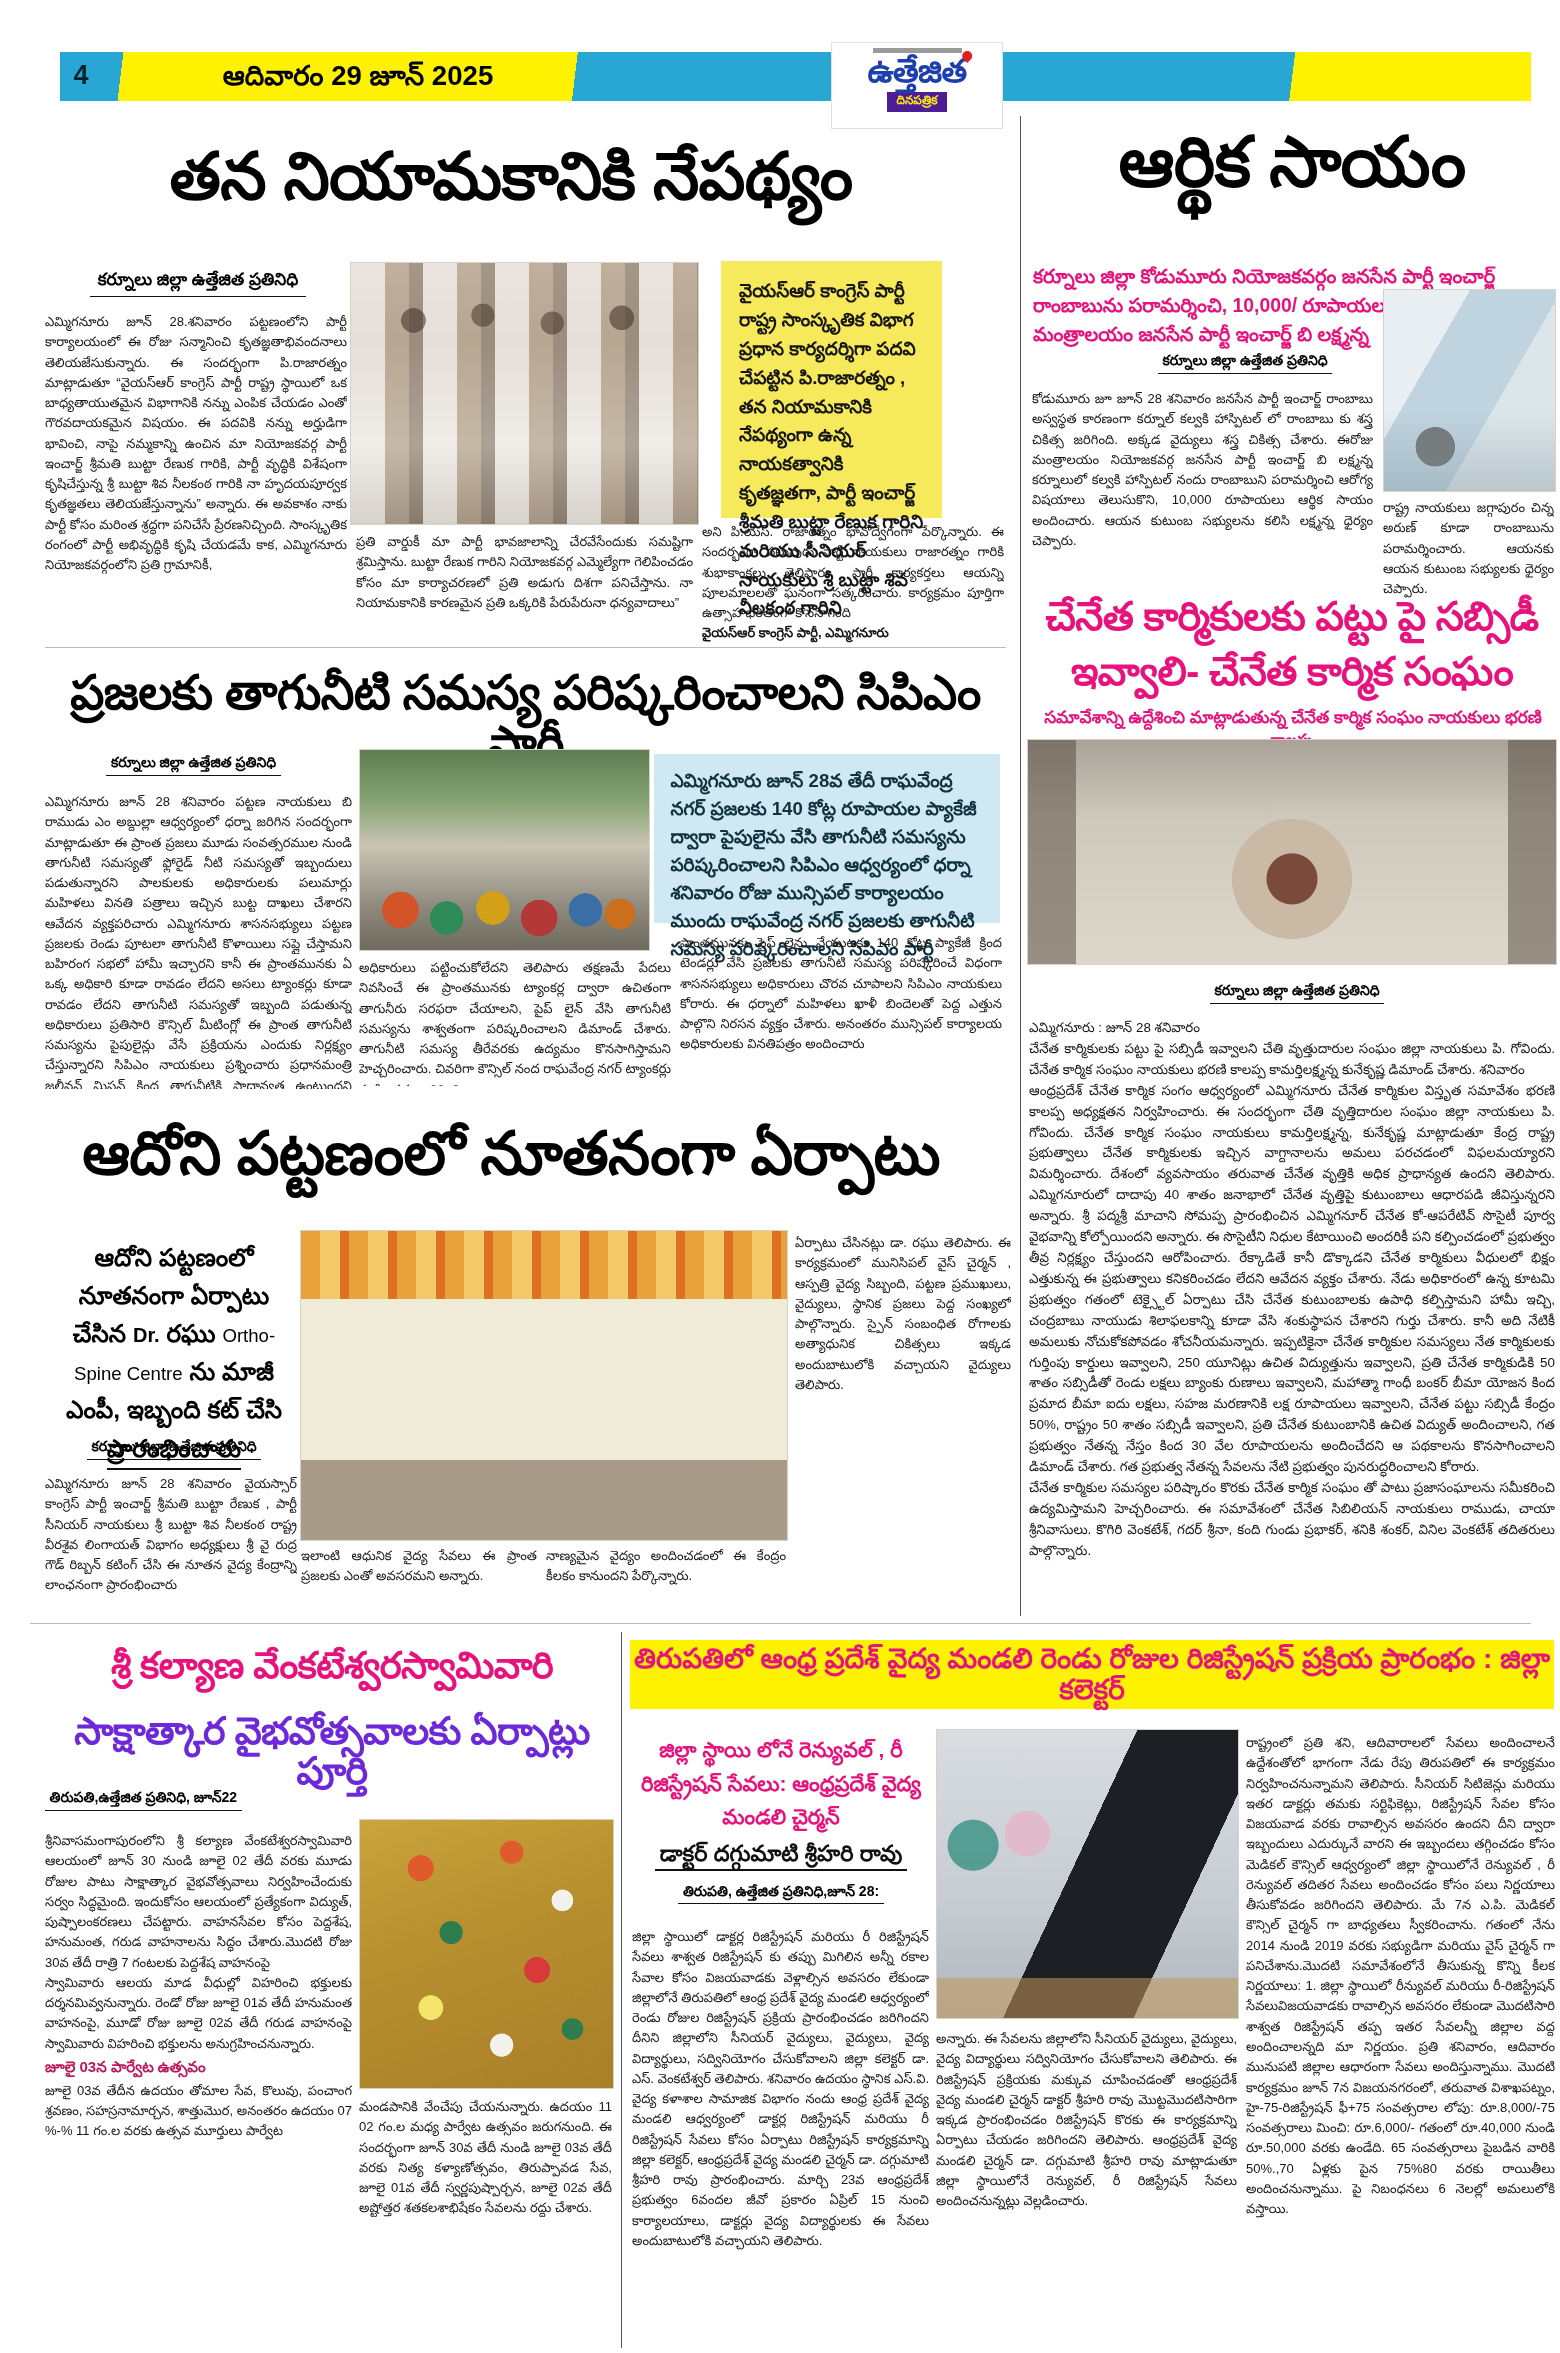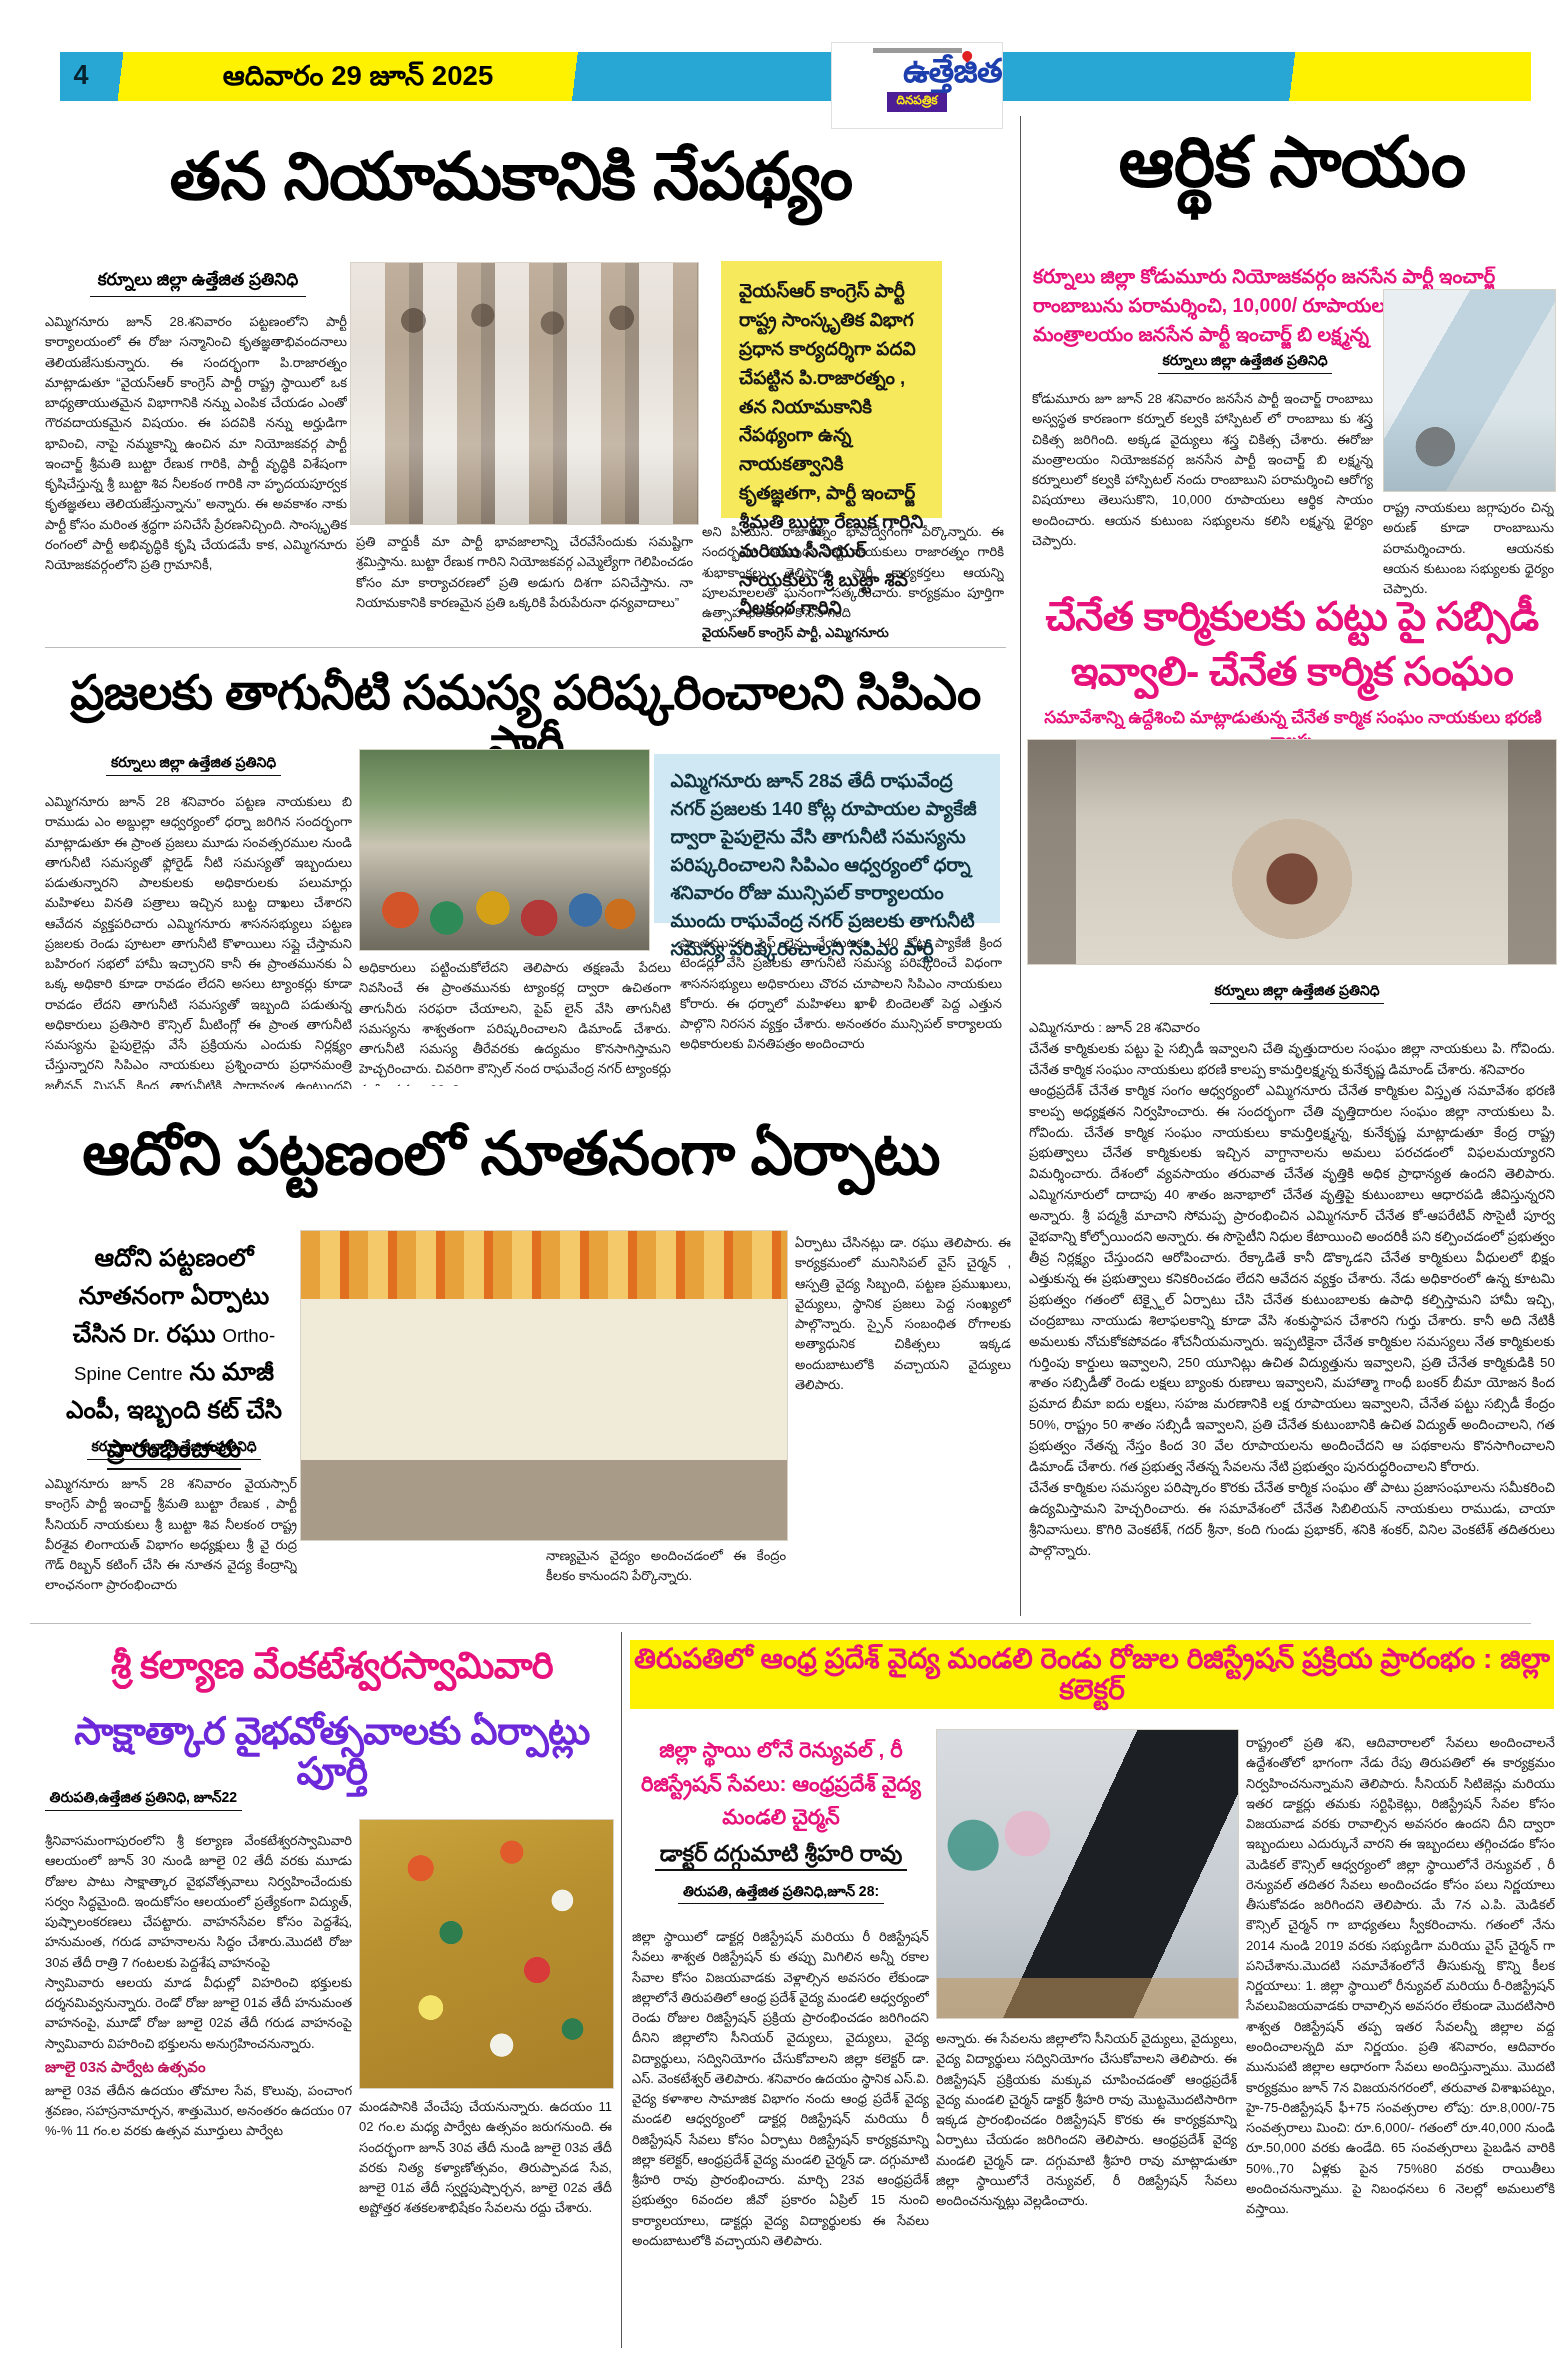--- a/index.html
+++ b/index.html
@@ -16,21 +16,21 @@
   .rule-v{background:#555;width:0.7px;}
   .rule-h{background:#bbb;height:0.7px;}
   .photo{position:absolute;background:#cfc8bc;overflow:hidden;border:0.7px solid #d8d2c6;}
   
   #strip{position:absolute;left:60px;top:52px;width:1471px;height:49px;
      background:linear-gradient(97deg,#29a7d4 0 63px,#fff200 63px 514px,#29a7d4 514px 1226px,#fff200 1226px 100%);}
   #pgnum{position:absolute;left:13.4px;top:7.5px;font-size:27px;font-weight:bold;color:#06222e;}
   #dt{position:absolute;left:104px;top:8.2px;width:388px;text-align:center;font-size:27.6px;font-weight:bold;color:#000;}
   #logo{position:absolute;left:831px;top:42px;width:170px;height:85px;background:#fff;border:0.7px solid #e0e0e0;text-align:center;}
   #logo .tiny{margin:4.5px auto 1.5px;width:89px;height:5.2px;background:#9a9a9a;}
-  #logo .main{font-size:33px;font-weight:bold;color:#1d3fae;line-height:1.0;letter-spacing:-0.7px;position:relative;text-align:right;}
+  #logo .main{font-size:33px;font-weight:bold;color:#1d3fae;line-height:1.0;letter-spacing:-0.7px;position:relative;}
   #logo .main i{position:absolute;top:-3px;right:30px;width:10.4px;height:10.4px;background:#e02020;border-radius:50% 50% 0 50%;transform:rotate(45deg);}
   #logo .sub{display:inline-block;margin-top:4.5px;background:#4c1d95;color:#ffe817;font-weight:bold;font-size:12px;padding:1.5px 9px;}
   
   .ybox{background:#f6e95c;padding:16.4px 18px;font-weight:bold;font-size:18.6px;line-height:1.55;color:#161616;text-align:left;}
   .bbox{background:#cfe8f3;padding:13.4px 16.4px;font-weight:bold;font-size:18.6px;line-height:1.5;color:#10323f;text-align:left;}
   .ystrip{background:#fff200;display:flex;align-items:center;justify-content:center;}
   .redhead{color:#be185d;font-weight:bold;font-size:15px;margin:4.5px 0 1.5px;}
   .sign{font-weight:bold;}
   
   .ph1{background:
@@ -141,20 +141,21 @@
     <span>ఆదోని పట్టణంలో నూతనంగా ఏర్పాటు చేసిన</span>
     <span style="font-size:20px;">Dr.</span>
     <span>రఘు</span>
     <span style="font-size:18.6px;font-weight:normal;">Ortho-Spine Centre</span>
     <span>ను మాజీ ఎంపీ, ఇబ్బంది కట్ చేసి</span>
     <span style="border-bottom:2.2px solid #111;display:inline-block;">ప్రారంభించారు</span>
   </div>
   <div class="abs byl-sm" style="left:51px;top:1438px;width:246px;"><span>కర్నూలు జిల్లా ఉత్తేజిత ప్రతినిధి</span></div>
   <div class="abs t" style="left:45px;top:1474px;width:252px;height:136px;">ఎమ్మిగనూరు జూన్ 28 శనివారం వైయస్సార్ కాంగ్రెస్ పార్టీ ఇంచార్జ్ శ్రీమతి బుట్టా రేణుక , పార్టీ సీనియర్ నాయకులు శ్రీ బుట్టా శివ నీలకంఠ రాష్ట్ర వీరశైవ లింగాయత్ విభాగం అధ్యక్షులు శ్రీ వై రుద్ర గౌడ్ రిబ్బన్ కటింగ్ చేసి ఈ నూతన వైద్య కేంద్రాన్ని లాంఛనంగా ప్రారంభించారు</div>
   <div class="photo ph5" style="left:300px;top:1230px;width:486px;height:309px;"></div>
+  <div class="abs t" style="left:301px;top:1546px;width:236px;height:64px;">ఇలాంటి ఆధునిక వైద్య సేవలు ఈ ప్రాంత ప్రజలకు ఎంతో అవసరమని అన్నారు.</div>
   <div class="abs t" style="left:546px;top:1546px;width:240px;height:64px;">నాణ్యమైన వైద్యం అందించడంలో ఈ కేంద్రం కీలకం కానుందని పేర్కొన్నారు.</div>
   <div class="abs t" style="left:795px;top:1233px;width:216px;height:377px;">ఏర్పాటు చేసినట్లు డా. రఘు తెలిపారు. ఈ కార్యక్రమంలో మునిసిపల్ వైస్ చైర్మన్ , ఆస్పత్రి వైద్య సిబ్బంది, పట్టణ ప్రముఖులు, వైద్యులు, స్థానిక ప్రజలు పెద్ద సంఖ్యలో పాల్గొన్నారు. స్పైన్ సంబంధిత రోగాలకు అత్యాధునిక చికిత్సలు ఇక్కడ అందుబాటులోకి వచ్చాయని వైద్యులు తెలిపారు.</div>
 
   <div class="abs h" style="left:45px;top:1646px;width:574px;font-size:37px;color:#e8127c;">శ్రీ కల్యాణ వేంకటేశ్వరస్వామివారి</div>
   <div class="abs h" style="left:45px;top:1711px;width:574px;font-size:38px;color:#6d28d9;">సాక్షాత్కార వైభవోత్సవాలకు ఏర్పాట్లు పూర్తి</div>
   <div class="abs byl-sm" style="left:45px;top:1789px;width:253px;text-align:left;"><span>తిరుపతి,ఉత్తేజిత ప్రతినిధి, జూన్22</span></div>
   <div class="abs" style="left:45px;top:1831px;width:307px;height:513px;overflow:hidden;">
     <div class="t">శ్రీనివాసమంగాపురంలోని శ్రీ కల్యాణ వేంకటేశ్వరస్వామివారి ఆలయంలో జూన్ 30 నుండి జూలై 02 తేదీ వరకు మూడు రోజుల పాటు సాక్షాత్కార వైభవోత్సవాలు నిర్వహించేందుకు సర్వం సిద్ధమైంది. ఇందుకోసం ఆలయంలో ప్రత్యేకంగా విద్యుత్, పుష్పాలంకరణలు చేపట్టారు. వాహనసేవల కోసం పెద్దశేష, హనుమంత, గరుడ వాహనాలను సిద్ధం చేశారు.మొదటి రోజు 30వ తేదీ రాత్రి 7 గంటలకు పెద్దశేష వాహనంపై</div>
     <div class="t">స్వామివారు ఆలయ మాడ వీధుల్లో విహరించి భక్తులకు దర్శనమివ్వనున్నారు. రెండో రోజు జూలై 01వ తేదీ హనుమంత వాహనంపై, మూడో రోజు జూలై 02వ తేదీ గరుడ వాహనంపై స్వామివారు విహరించి భక్తులను అనుగ్రహించనున్నారు.</div>
     <div class="redhead">జూలై 03న పార్వేట ఉత్సవం</div>

